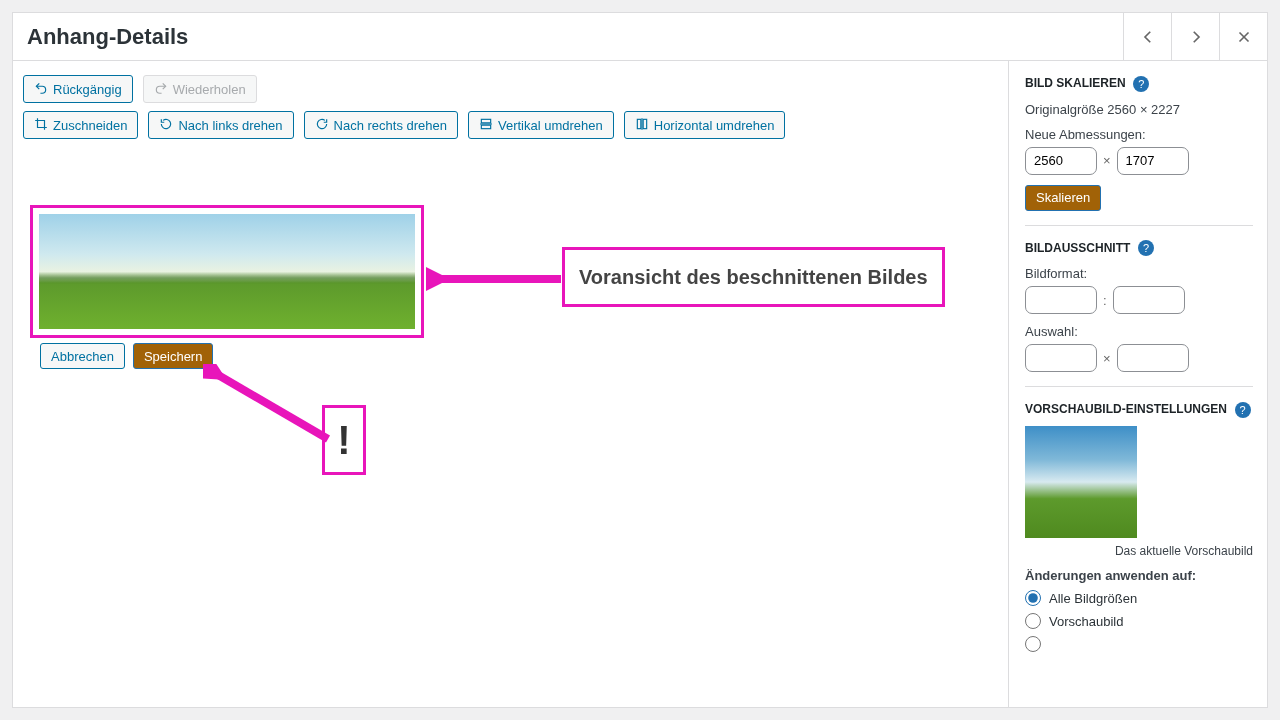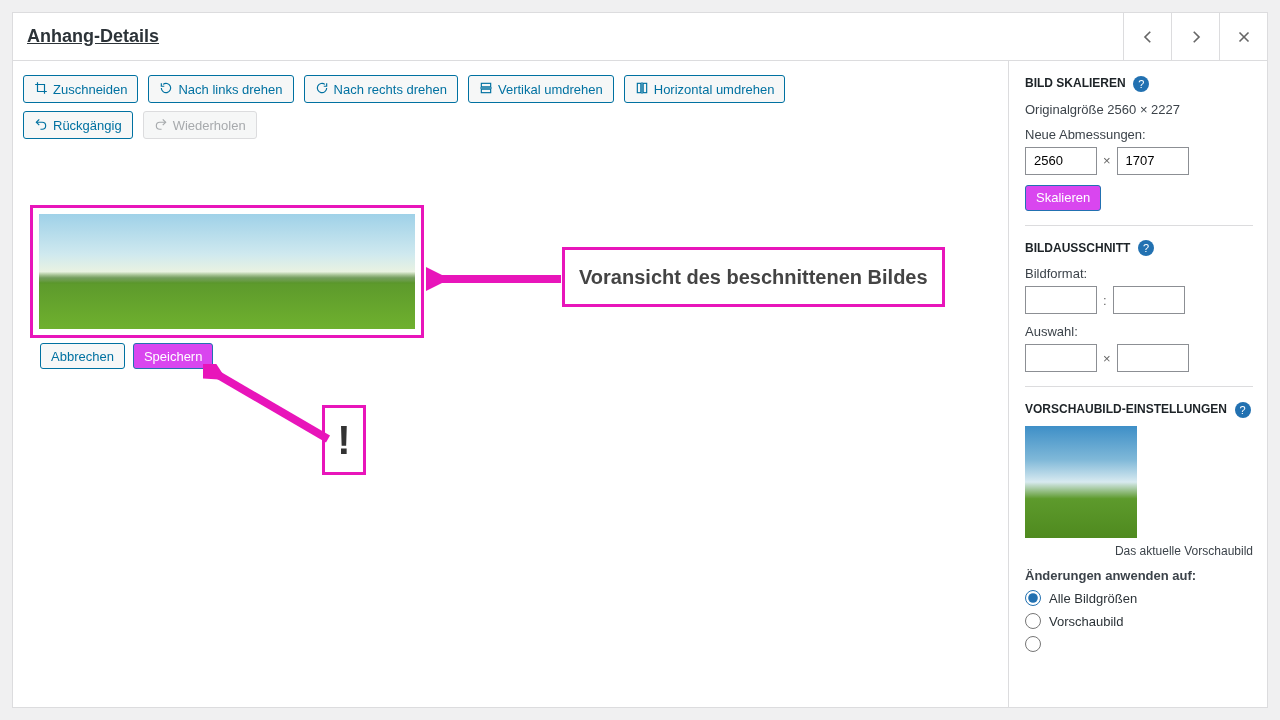--- a/index.html
+++ b/index.html
@@ -1,42 +1,42 @@
 <!DOCTYPE html>
 <html><head>
 <meta charset="utf-8">
 <style>
   * { box-sizing: border-box; margin: 0; padding: 0; }
   body { font-family: -apple-system, BlinkMacSystemFont, "Segoe UI", Arial, sans-serif; font-size: 13px; background: #f0f0f1; color: #2c3338; }
   .modal { background: #fff; border: 1px solid #dcdcde; margin: 12px; height: 696px; overflow: hidden; position: relative; }
   .modal-header { display: flex; align-items: center; border-bottom: 1px solid #dcdcde; height: 48px; }
-  .modal-header h1 { font-size: 18px; font-weight: 600; padding-left: 14px; flex: 1; text-decoration: underline; }
+  .modal-header h1 { font-size: 22px; font-weight: 600; padding-left: 14px; flex: 1; }
   .hdr-btn { width: 48px; height: 48px; display: flex; align-items: center; justify-content: center; border-left: 1px solid #dcdcde; color: #666; cursor: pointer; }
   .hdr-btn svg { width: 18px; height: 18px; stroke: currentColor; fill: none; stroke-width: 2.2; }
   .body { display: flex; height: calc(100% - 48px); }
   .main { flex: 1; padding: 14px 10px; position: relative; }
   .side { width: 259px; border-left: 1px solid #dcdcde; padding: 14px 14px 14px 16px; overflow-y: auto; }
   .toolbar { display: flex; flex-wrap: wrap; gap: 10px; margin-bottom: 8px; }
   .tbtn { display: inline-flex; align-items: center; gap: 5px; height: 28px; padding: 0 10px; border: 1px solid #0071a1; background: #f6f7f7; color: #0071a1; border-radius: 3px; font-size: 13px; cursor: pointer; }
   .tbtn.ic svg { width: 14px; height: 14px; }
   .tbtn.disabled { border-color: #dcdcde; color: #a7aaad; cursor: default; }
   .preview-wrap { position: absolute; left: 17px; top: 144px; border: 3px solid #e815ba; padding: 6px; background: #fff; }
   .preview { width: 376px; height: 115px; background: linear-gradient(to bottom, #9fd1e8 0%, #cfe9ef 35%, #e9f2e2 50%, #5d9a2c 60%, #6fb12e 100%); position: relative; }
   .preview::before { content:""; position:absolute; left:0; right:0; top:50%; height:12px; background: linear-gradient(to bottom, rgba(0,0,0,0) 0%, rgba(0,50,0,.25) 50%, rgba(0,0,0,0) 100%); }
   .action-row { position: absolute; left: 27px; top: 282px; display: flex; gap: 8px; }
   .btn { height: 26px; padding: 0 10px; border-radius: 3px; font-size: 13px; cursor: pointer; }
   .btn-secondary { background: #f6f7f7; border: 1px solid #0071a1; color: #0071a1; }
-  .btn-primary { background: #d946ef; border: 1px solid #2271b1; color: #fff; }
+  .btn-primary { background: #a16207; border: 1px solid #2271b1; color: #fff; }
   .side h3 { font-size: 12px; font-weight: 600; color: #1d2327; text-transform: uppercase; display: inline; }
   .help { display: inline-flex; width: 16px; height: 16px; border-radius: 50%; background: #2271b1; color: #fff; font-size: 11px; align-items: center; justify-content: center; margin-left: 4px; vertical-align: middle; }
   .sec { border-bottom: 1px solid #dcdcde; padding-bottom: 14px; margin-bottom: 14px; }
   .sec:last-child { border-bottom: none; }
   .lbl { display: block; margin: 10px 0 5px; font-size: 13px; color: #3c434a; }
   .dim-row { display: flex; align-items: center; gap: 6px; }
-  .dim-row input { width: 72px; height: 28px; border: 1px solid #8c8f94; border-radius: 0; padding: 0 8px; font-size: 13px; }
+  .dim-row input { width: 72px; height: 28px; border: 1px solid #8c8f94; border-radius: 7px; padding: 0 8px; font-size: 13px; }
   .dim-row span { color: #666; }
   .thumb { width: 112px; height: 112px; background: linear-gradient(to bottom, #3e8fc7 0%, #7fb8d8 30%, #d8eaf0 50%, #5d9a2c 65%, #4f8a1f 100%); margin-top: 8px; }
   .cap { font-size: 12px; color: #3c434a; margin-top: 6px; text-align: right; }
   .radio-row { display: flex; align-items: flex-end; gap: 8px; margin: 7px 0; font-size: 13px; }
   .radio-row input { width: 16px; height: 16px; accent-color: #2271b1; }
   
   .ann-arrow1 { position: absolute; left: 413px; top: 198px; }
   .ann-box1 { position: absolute; left: 549px; top: 186px; border: 3px solid #e815ba; padding: 14px 14px; font-size: 20px; font-weight: 600; color: #444; line-height: 1.3; }
   .ann-arrow2 { position: absolute; left: 190px; top: 303px; }
   .ann-box2 { position: absolute; left: 309px; top: 344px; border: 3px solid #e815ba; width: 44px; height: 70px; display:flex; align-items:center; justify-content:center; font-size: 40px; font-weight: 700; color: #333; }
@@ -63,70 +63,70 @@
           <line x1="18" y1="6" x2="6" y2="18"></line>
         </svg>
       </div>
   </div>
 
   <div class="body">
     <div class="main">
       <div class="toolbar">
         <button class="tbtn ic">
           <span><svg viewBox="0 0 24 24" fill="none" stroke="#0071a1" stroke-width="2">
-                <path d="M6 2v16h16"></path>
-                <path d="M2 6h16v16"></path>
-              </svg></span>
-          <span>Zuschneiden</span>
-        </button>
-        <button class="tbtn ic">
-          <span><svg viewBox="0 0 24 24" fill="none" stroke="#0071a1" stroke-width="2">
-                <path d="M4 12a8 8 0 1 0 3-6.2"></path>
-                <polyline points="4 4 4 9 9 9"></polyline>
-              </svg></span>
-          <span>Nach links drehen</span>
-        </button>
-        <button class="tbtn ic">
-          <span><svg viewBox="0 0 24 24" fill="none" stroke="#0071a1" stroke-width="2">
-                <path d="M20 12a8 8 0 1 1-3-6.2"></path>
-                <polyline points="20 4 20 9 15 9"></polyline>
-              </svg></span>
-          <span>Nach rechts drehen</span>
-        </button>
-        <button class="tbtn ic">
-          <span><svg viewBox="0 0 24 24" fill="none" stroke="#0071a1" stroke-width="2">
-                <rect x="4" y="4" width="16" height="6"></rect>
-                <rect x="4" y="14" width="16" height="6"></rect>
-                <line x1="2" y1="12" x2="22" y2="12"></line>
-              </svg></span>
-          <span>Vertikal umdrehen</span>
-        </button>
-        <button class="tbtn ic">
-          <span><svg viewBox="0 0 24 24" fill="none" stroke="#0071a1" stroke-width="2">
-                <rect x="4" y="4" width="6" height="16"></rect>
-                <rect x="14" y="4" width="6" height="16"></rect>
-                <line x1="12" y1="2" x2="12" y2="22"></line>
-              </svg></span>
-          <span>Horizontal umdrehen</span>
-        </button>
-      </div>
-      <div class="toolbar">
-        <button class="tbtn ic">
-          <span><svg viewBox="0 0 24 24" fill="none" stroke="#0071a1" stroke-width="2">
                 <path d="M9 14 4 9l5-5"></path>
                 <path d="M4 9h10a6 6 0 0 1 0 12h-3"></path>
               </svg></span>
           <span>Rückgängig</span>
         </button>
         <button class="tbtn ic disabled">
           <span><svg viewBox="0 0 24 24" fill="none" stroke="#a7aaad" stroke-width="2">
                 <path d="M15 14l5-5-5-5"></path>
                 <path d="M20 9H10a6 6 0 0 0 0 12h3"></path>
               </svg></span>
           <span>Wiederholen</span>
+        </button>
+      </div>
+      <div class="toolbar">
+        <button class="tbtn ic">
+          <span><svg viewBox="0 0 24 24" fill="none" stroke="#0071a1" stroke-width="2">
+                <path d="M6 2v16h16"></path>
+                <path d="M2 6h16v16"></path>
+              </svg></span>
+          <span>Zuschneiden</span>
+        </button>
+        <button class="tbtn ic">
+          <span><svg viewBox="0 0 24 24" fill="none" stroke="#0071a1" stroke-width="2">
+                <path d="M4 12a8 8 0 1 0 3-6.2"></path>
+                <polyline points="4 4 4 9 9 9"></polyline>
+              </svg></span>
+          <span>Nach links drehen</span>
+        </button>
+        <button class="tbtn ic">
+          <span><svg viewBox="0 0 24 24" fill="none" stroke="#0071a1" stroke-width="2">
+                <path d="M20 12a8 8 0 1 1-3-6.2"></path>
+                <polyline points="20 4 20 9 15 9"></polyline>
+              </svg></span>
+          <span>Nach rechts drehen</span>
+        </button>
+        <button class="tbtn ic">
+          <span><svg viewBox="0 0 24 24" fill="none" stroke="#0071a1" stroke-width="2">
+                <rect x="4" y="4" width="16" height="6"></rect>
+                <rect x="4" y="14" width="16" height="6"></rect>
+                <line x1="2" y1="12" x2="22" y2="12"></line>
+              </svg></span>
+          <span>Vertikal umdrehen</span>
+        </button>
+        <button class="tbtn ic">
+          <span><svg viewBox="0 0 24 24" fill="none" stroke="#0071a1" stroke-width="2">
+                <rect x="4" y="4" width="6" height="16"></rect>
+                <rect x="14" y="4" width="6" height="16"></rect>
+                <line x1="12" y1="2" x2="12" y2="22"></line>
+              </svg></span>
+          <span>Horizontal umdrehen</span>
         </button>
       </div>
 
       <div class="preview-wrap">
         <div class="preview"></div>
       </div>
 
       <div class="action-row">
         <button class="btn btn-secondary">Abbrechen</button>
         <button class="btn btn-primary">Speichern</button>

